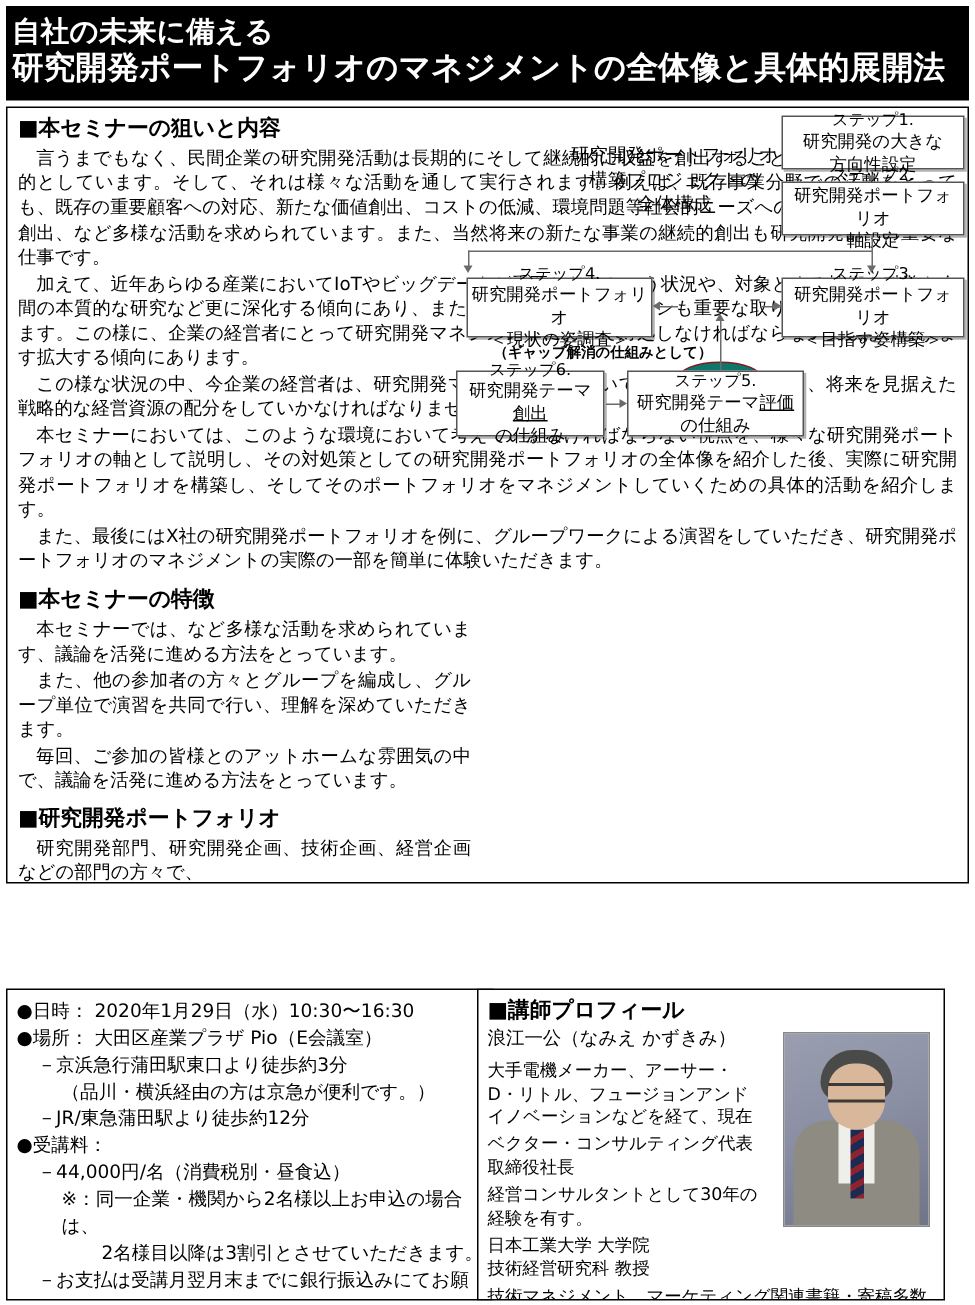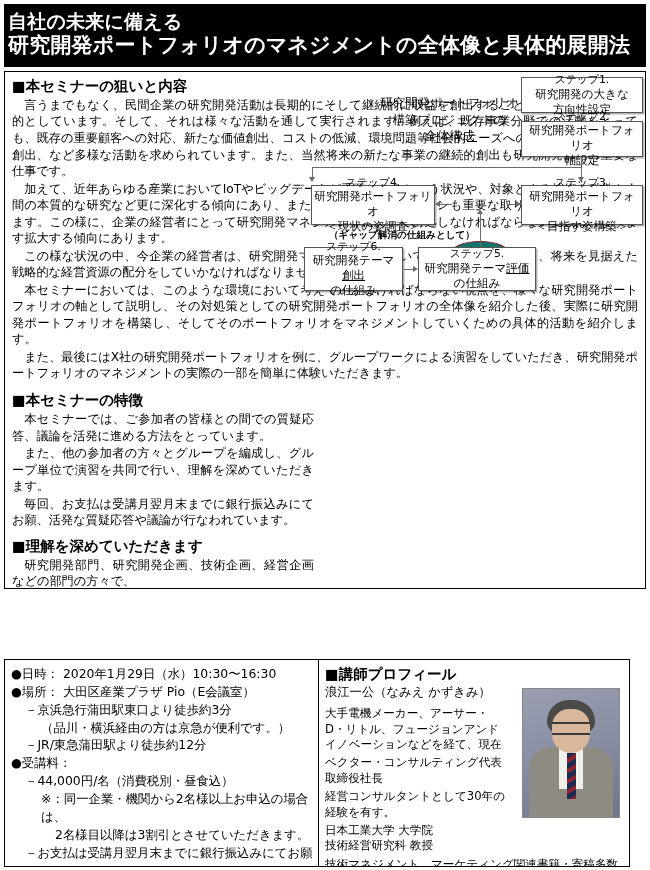--- a/index.html
+++ b/index.html
@@ -86,21 +86,21 @@
   .bottom{position:absolute;left:4px;top:659px;width:642px;height:208px;}
   .panel{
     position:absolute;top:0;border:1px solid #000;box-sizing:border-box;
     height:208px;padding:5px 6px 0 6px;overflow:hidden;background:#fff;
   }
   .panel-left{left:0;width:325px;}
   .panel-right{left:314px;width:312px;}
   .bl{font-size:12.4px;line-height:1.44;margin:0;}
   .bl.ind1{padding-left:14px;}
   .bl.ind2{padding-left:30px;}
-  .bl.ind3{padding-left:44px;}
+  .bl.ind3{padding-left:44px;text-align:right;}
   .prof-line{font-size:11.6px;line-height:1.33;margin:0 0 3px 0;width:190px;}
   .prof-name{font-size:12.3px;line-height:1.3;margin:2px 0 5px 0;}
   .photo{
     position:absolute;right:9px;top:28px;width:96px;height:128px;
     border:1px solid #888;overflow:hidden;
     background:linear-gradient(160deg,#9a9eb0 0%,#8a8fa4 45%,#6f7488 100%);
   }
   .ph-hair{position:absolute;left:24px;top:11px;width:48px;height:34px;border-radius:24px 24px 14px 14px;background:#4a4a48;}
   .ph-face{position:absolute;left:29px;top:20px;width:38px;height:44px;border-radius:18px 18px 20px 20px;background:#d8b79a;}
   .ph-gl{position:absolute;left:29px;top:33px;width:38px;height:9px;border-top:2px solid #3a3a3a;border-bottom:2px solid #3a3a3a;}
@@ -122,27 +122,27 @@
 
     <h2 class="sec">■本セミナーの狙いと内容</h2>
     <p class="para">言うまでもなく、民間企業の研究開発活動は長期的にそして継続的に収益を創出することに貢献することを目的としています。そして、それは様々な活動を通して実行されます。例えば、既存事業分野での活動をとっても、既存の重要顧客への対応、新たな価値創出、コストの低減、環境問題等社会的ニーズへの対応、新製品分野の創出、など多様な活動を求められています。また、当然将来の新たな事業の継続的創出も研究開発部門の重要な仕事です。</p>
     <p class="para">加えて、近年あらゆる産業においてIoTやビッグデータが重要となるという状況や、対象とする技術や科学も人間の本質的な研究など更に深化する傾向にあり、またオープンイノベーションも重要な取り組みとなりつつあります。この様に、企業の経営者にとって研究開発マネジメントにおいて対処しなければならない変数は、ますます拡大する傾向にあります。</p>
     <p class="para">この様な状況の中、今企業の経営者は、研究開発マネジメントにおいて場当たり的ではなく、将来を見据えた戦略的な経営資源の配分をしていかなければなりません。</p>
     <p class="para">本セミナーにおいては、このような環境において考えていかなければならない視点を、様々な研究開発ポートフォリオの軸として説明し、その対処策としての研究開発ポートフォリオの全体像を紹介した後、実際に研究開発ポートフォリオを構築し、そしてそのポートフォリオをマネジメントしていくための具体的活動を紹介します。</p>
     <p class="para">また、最後にはX社の研究開発ポートフォリオを例に、グループワークによる演習をしていただき、研究開発ポートフォリオのマネジメントの実際の一部を簡単に体験いただきます。</p>
 
     <div class="feat-block">
       <h2 class="sec">■本セミナーの特徴</h2>
-      <p class="para">本セミナーでは、ご参加者の皆様との間での質疑応答、議論を活発に進める方法をとっています。</p>
+      <p class="para">本セミナーでは、など多様な活動を求められています、議論を活発に進める方法をとっています。</p>
       <p class="para">また、他の参加者の方々とグループを編成し、グループ単位で演習を共同で行い、理解を深めていただきます。</p>
-      <p class="para">毎回、お支払は受講月翌月末までに銀行振込みにてお願、活発な質疑応答や議論が行なわれています。</p>
+      <p class="para">毎回、ご参加の皆様とのアットホームな雰囲気の中で、議論を活発に進める方法をとっています。</p>
     </div>
 
     <div class="join-block">
-      <h2 class="sec">■理解を深めていただきます</h2>
+      <h2 class="sec">■研究開発ポートフォリオ</h2>
       <p class="para w-left">研究開発部門、研究開発企画、技術企画、経営企画などの部門の方々で、</p>
 
     </div>
 
     <div class="diagram">
 
       <div class="dg-title">
         <div>研究開発ポートフォリオ</div>
         <div>構築プロジェクトの</div>
         <div>全体構成</div>

